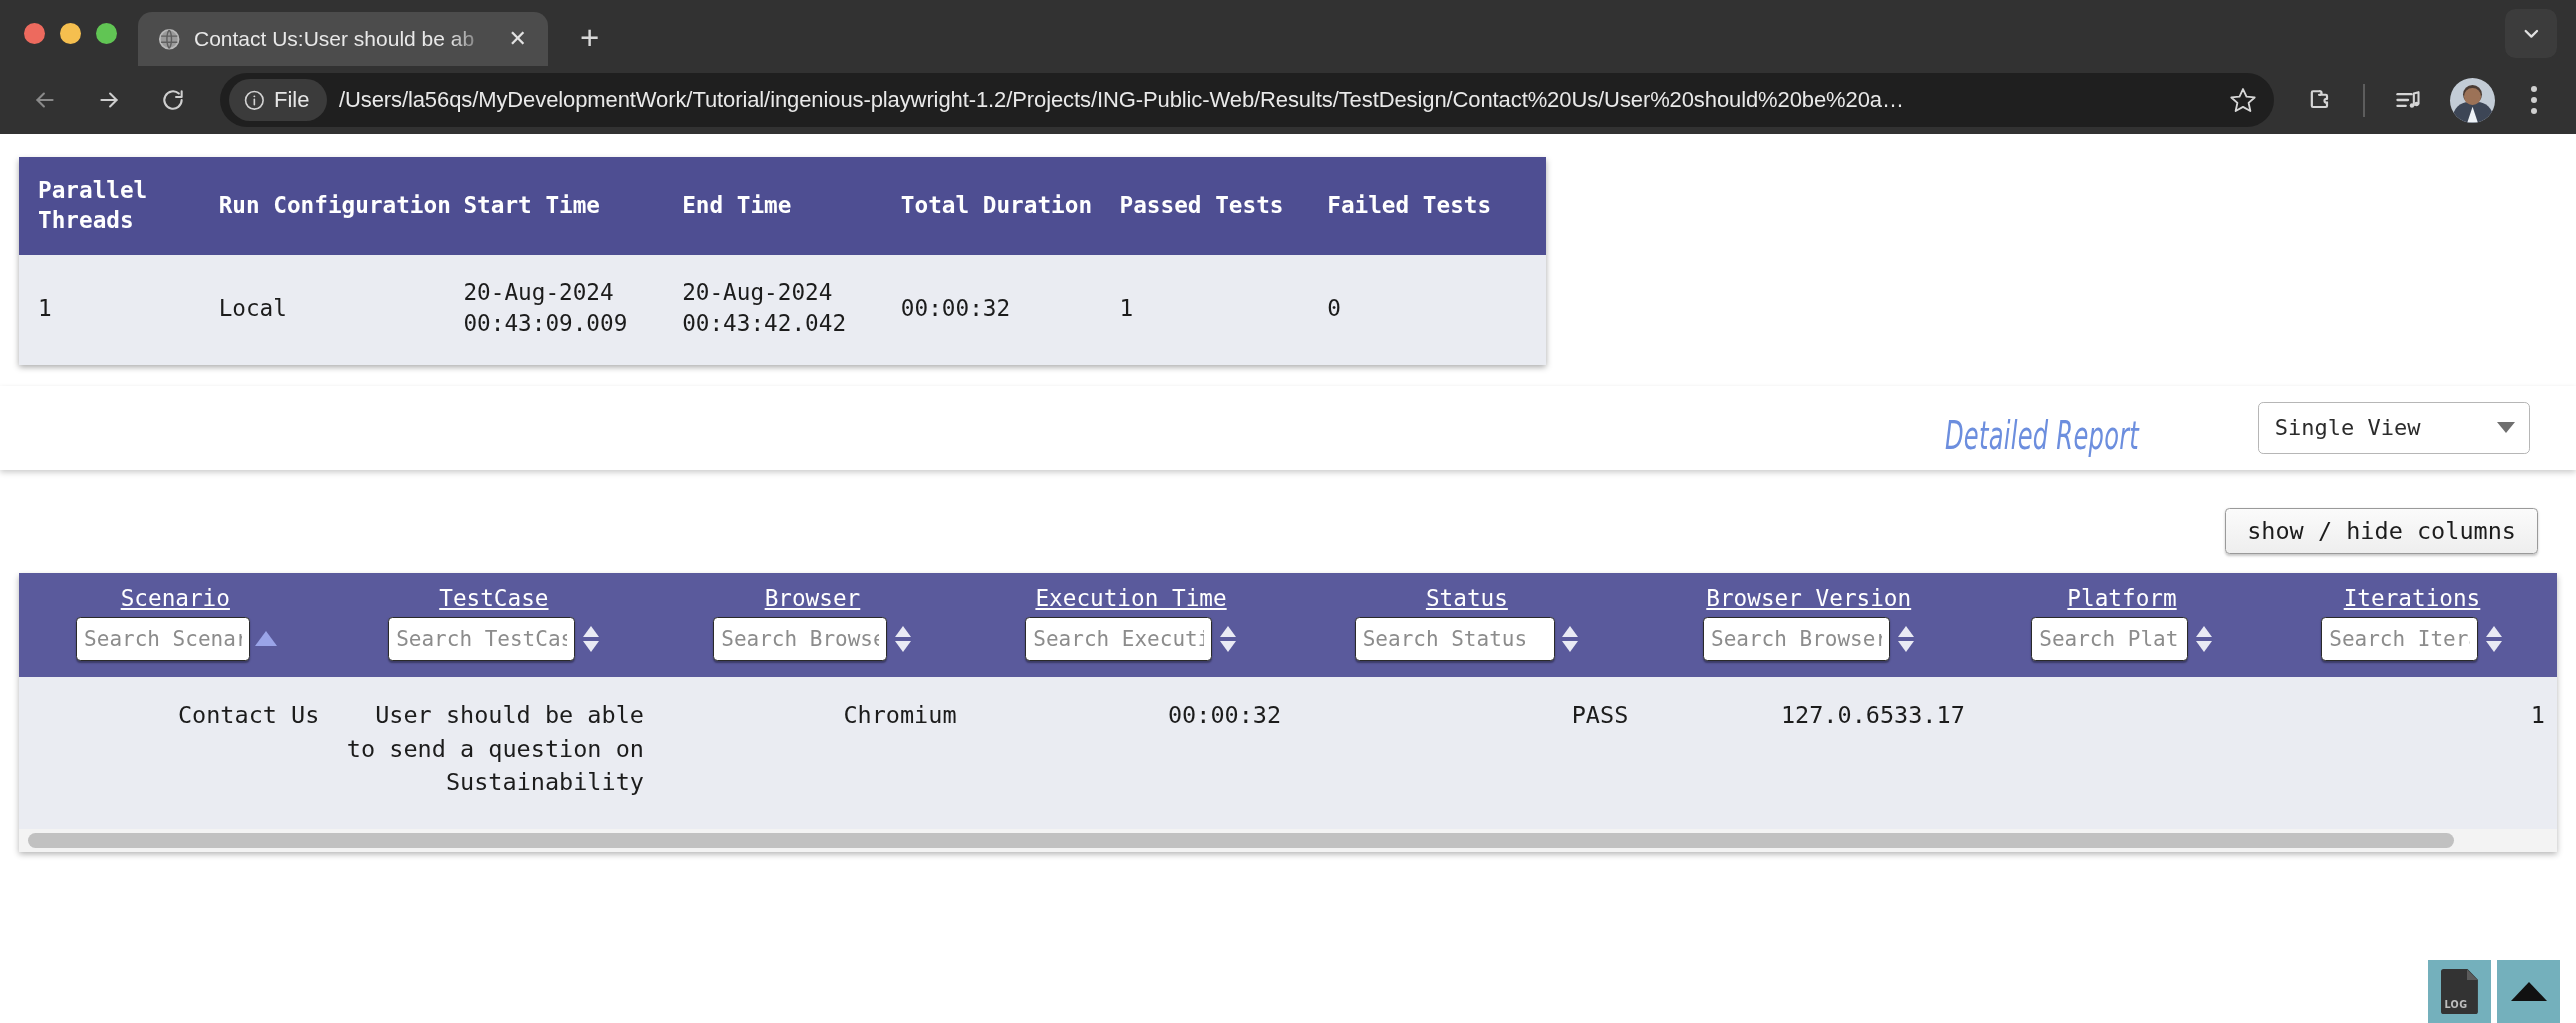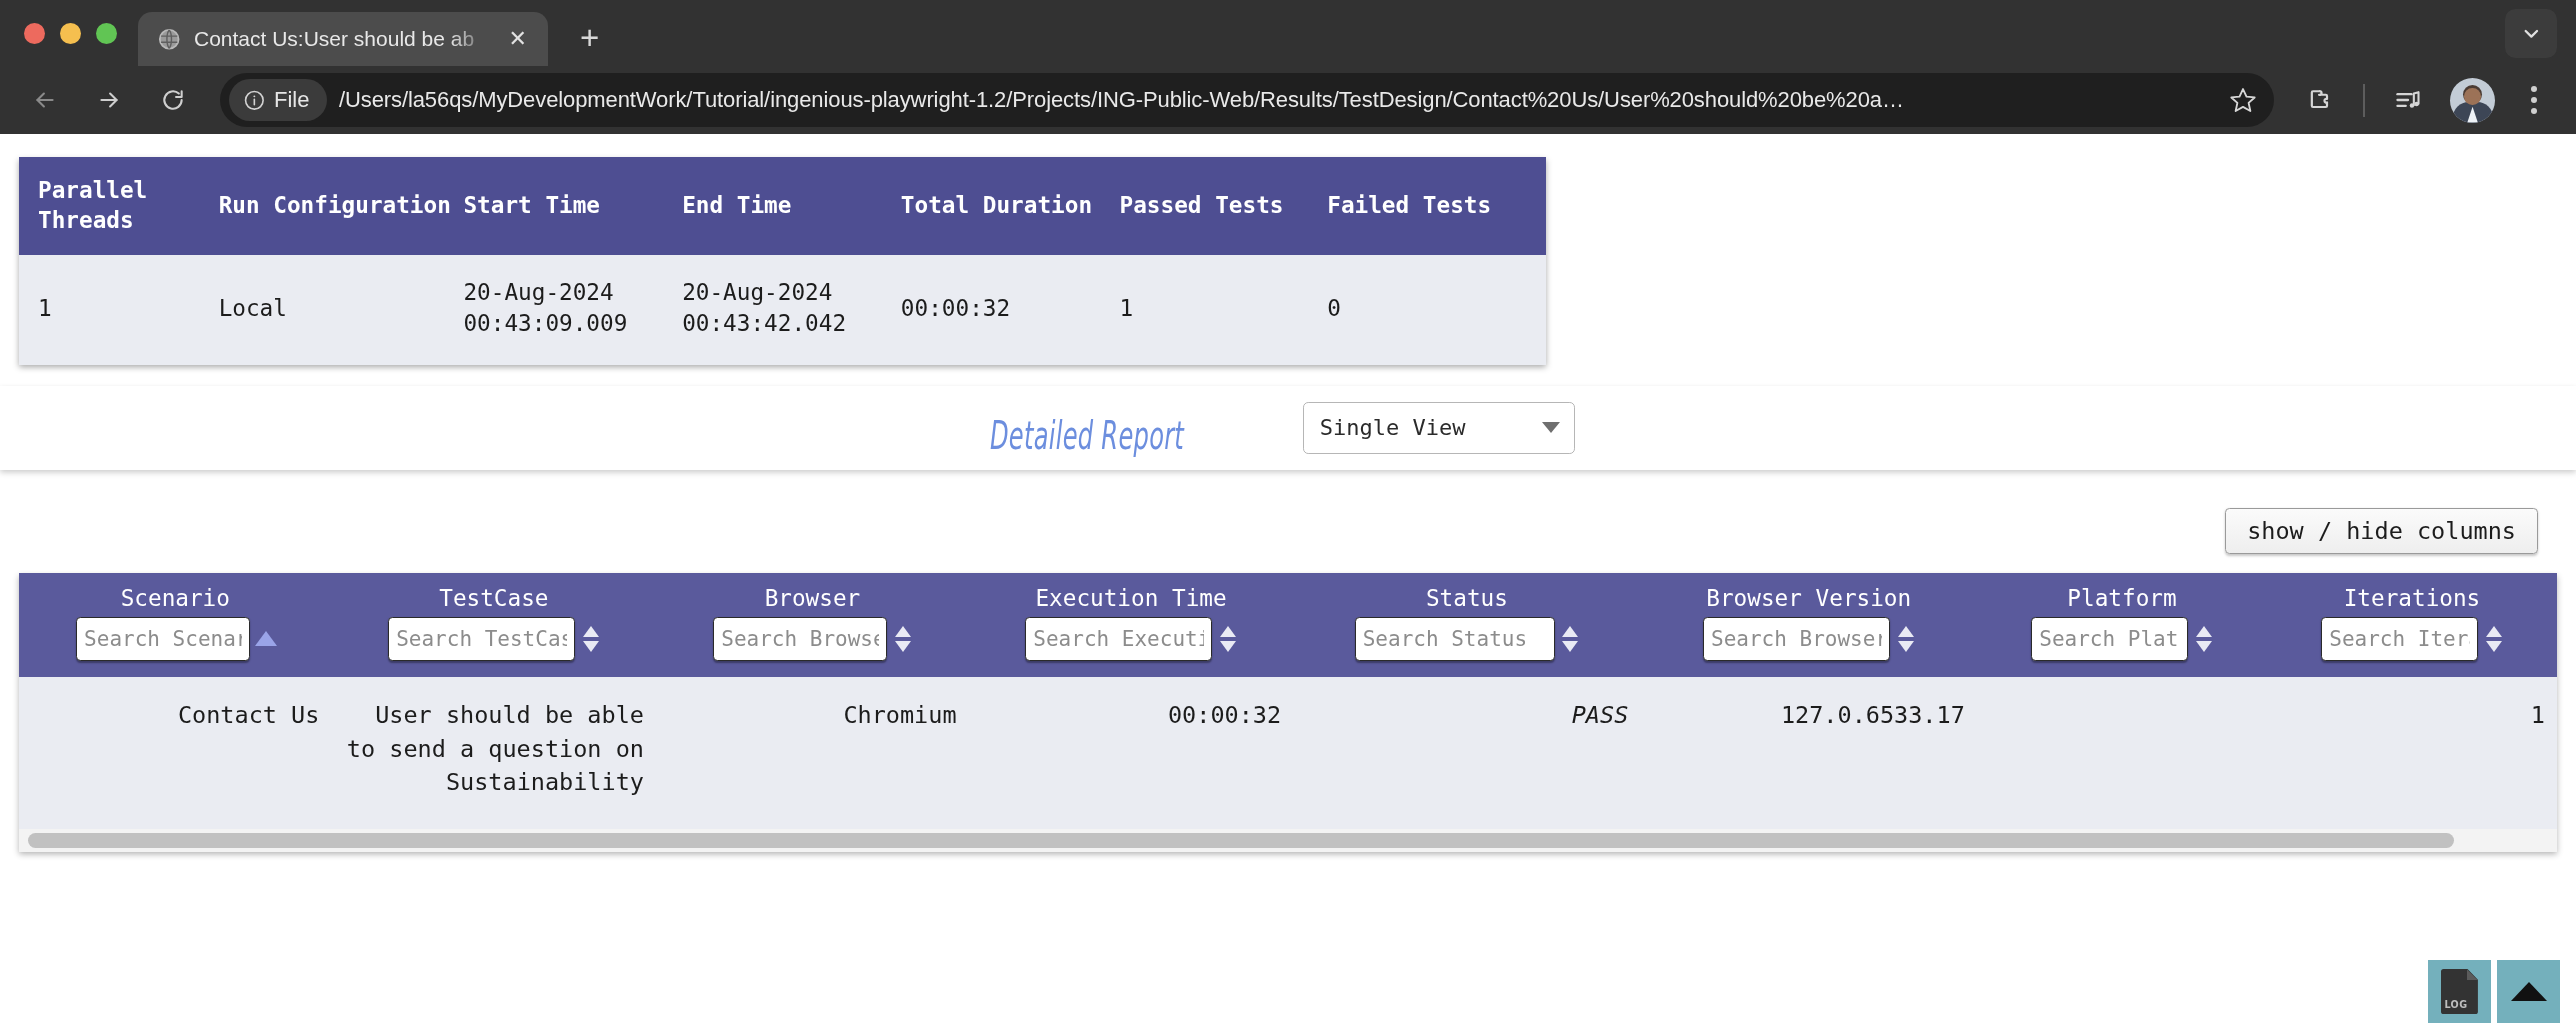--- a/index.html
+++ b/index.html
@@ -272,22 +272,22 @@
   .nowrap-2 { white-space: pre-line; }
 
   
   .report-bar {
     margin-top: 21px;
     height: 84px;
     background: #ffffff;
     box-shadow: 0 2.6px 6.1px rgba(0,0,0,0.22);
     display: flex;
     align-items: center;
-    justify-content: center;
-    padding-right: 30px;
+    justify-content: flex-end;
+    padding-right: 46px;
     position: relative;
   }
   .view-select {
     width: 272px;
     height: 52px;
     border: 0.9px solid #b6b6b6;
     border-radius: 5.2px;
     background: #ffffff;
     display: flex;
     align-items: center;
@@ -344,20 +344,21 @@
     flex-direction: column;
     align-items: center;
     gap: 6.1px;
     position: relative;
   }
   .col-label {
     color: #ffffff;
     font-size: 22.7px;
     font-weight: 400;
     white-space: nowrap;
+    text-decoration: underline;
   }
   .search-row {
     display: flex;
     align-items: center;
     gap: 7px;
     width: 100%;
     justify-content: center;
   }
   .search-input {
     height: 44px;
@@ -408,21 +409,21 @@
     font-size: 23.5px;
     padding: 22.7px 12.2px 30px 12.2px;
     vertical-align: top;
     text-align: right;
     line-height: 1.42;
   }
   td.cell-scenario { text-align: left; padding-left: 30px; }
   td.cell-testcase { text-align: left; }
   td.cell-browser  { text-align: left; padding-left: 5.2px; }
   .link-text { color: #3f6ab4; }
-  .status-pass { color: #1f7a1f; font-style: italic; }
+  .status-pass { color: #1f7a1f; }
 
   
   .hscroll {
     height: 22.7px;
     background: #f3f3f3;
     padding: 3.5px 7px 3.5px 8.7px;
   }
   .hscroll-thumb {
     height: 15.7px;
     width: 96.2%;

